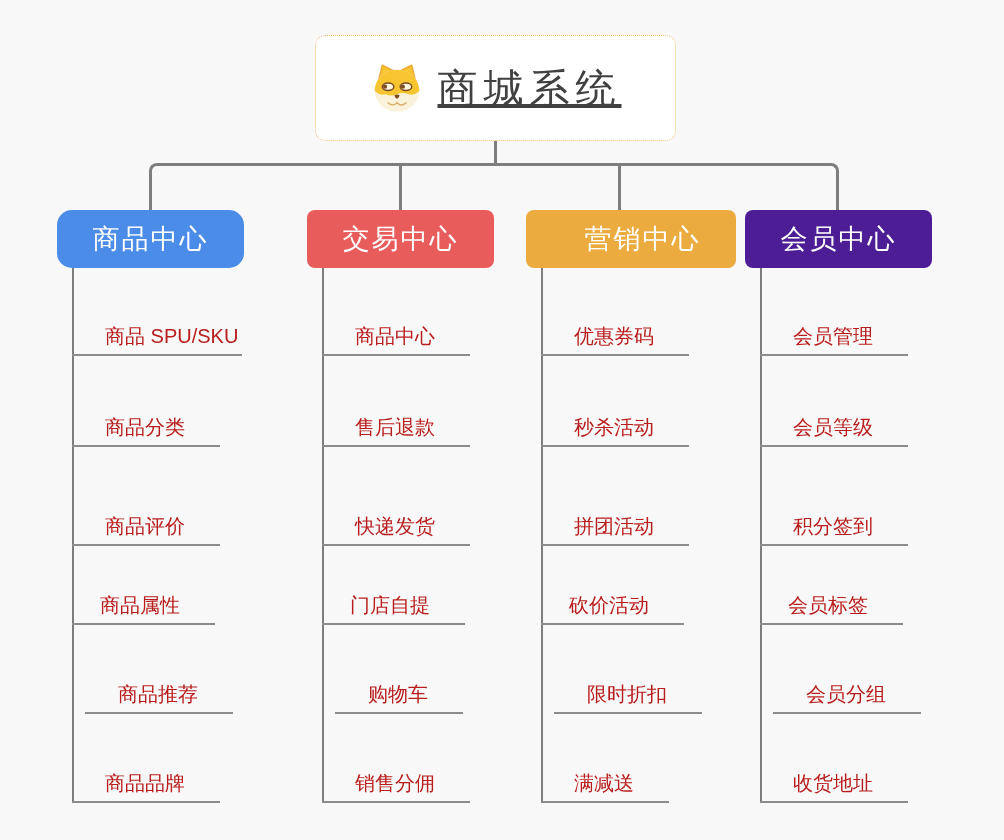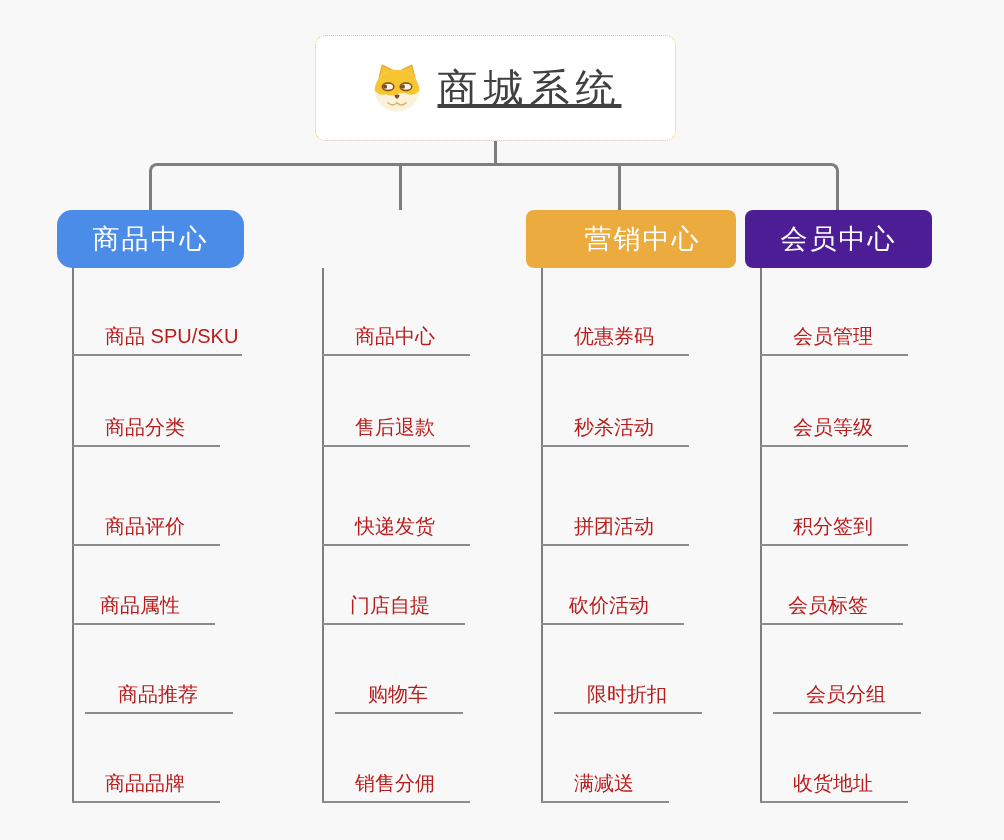--- a/index.html
+++ b/index.html
@@ -68,20 +68,21 @@
     </span>
     <span class="root-title">商城系统</span>
   </div>
 
   <div class="v-line root-drop"></div>
   <div class="conn-frame"></div>
   <div class="v-line drop-2"></div>
   <div class="v-line drop-3"></div>
 
   <div class="branch-box b1" style="background-color: rgb(74, 140, 232);">商品中心</div>
+  <div class="branch-box b2" style="background-color: rgb(232, 93, 92);">交易中心</div>
   <div class="branch-box b3" style="background-color: rgb(235, 171, 63); padding-left: 23px;">营销中心</div>
   <div class="branch-box b4" style="background-color: #4c1d95;">会员中心</div>
 
   <div class="col c1">
     <div class="trunk"></div>
     <div class="leaf i0">商品 SPU/SKU</div>
     <div class="leaf i1">商品分类</div>
     <div class="leaf i2">商品评价</div>
     <div class="leaf i3">商品属性</div>
     <div class="leaf i4">商品推荐</div>

